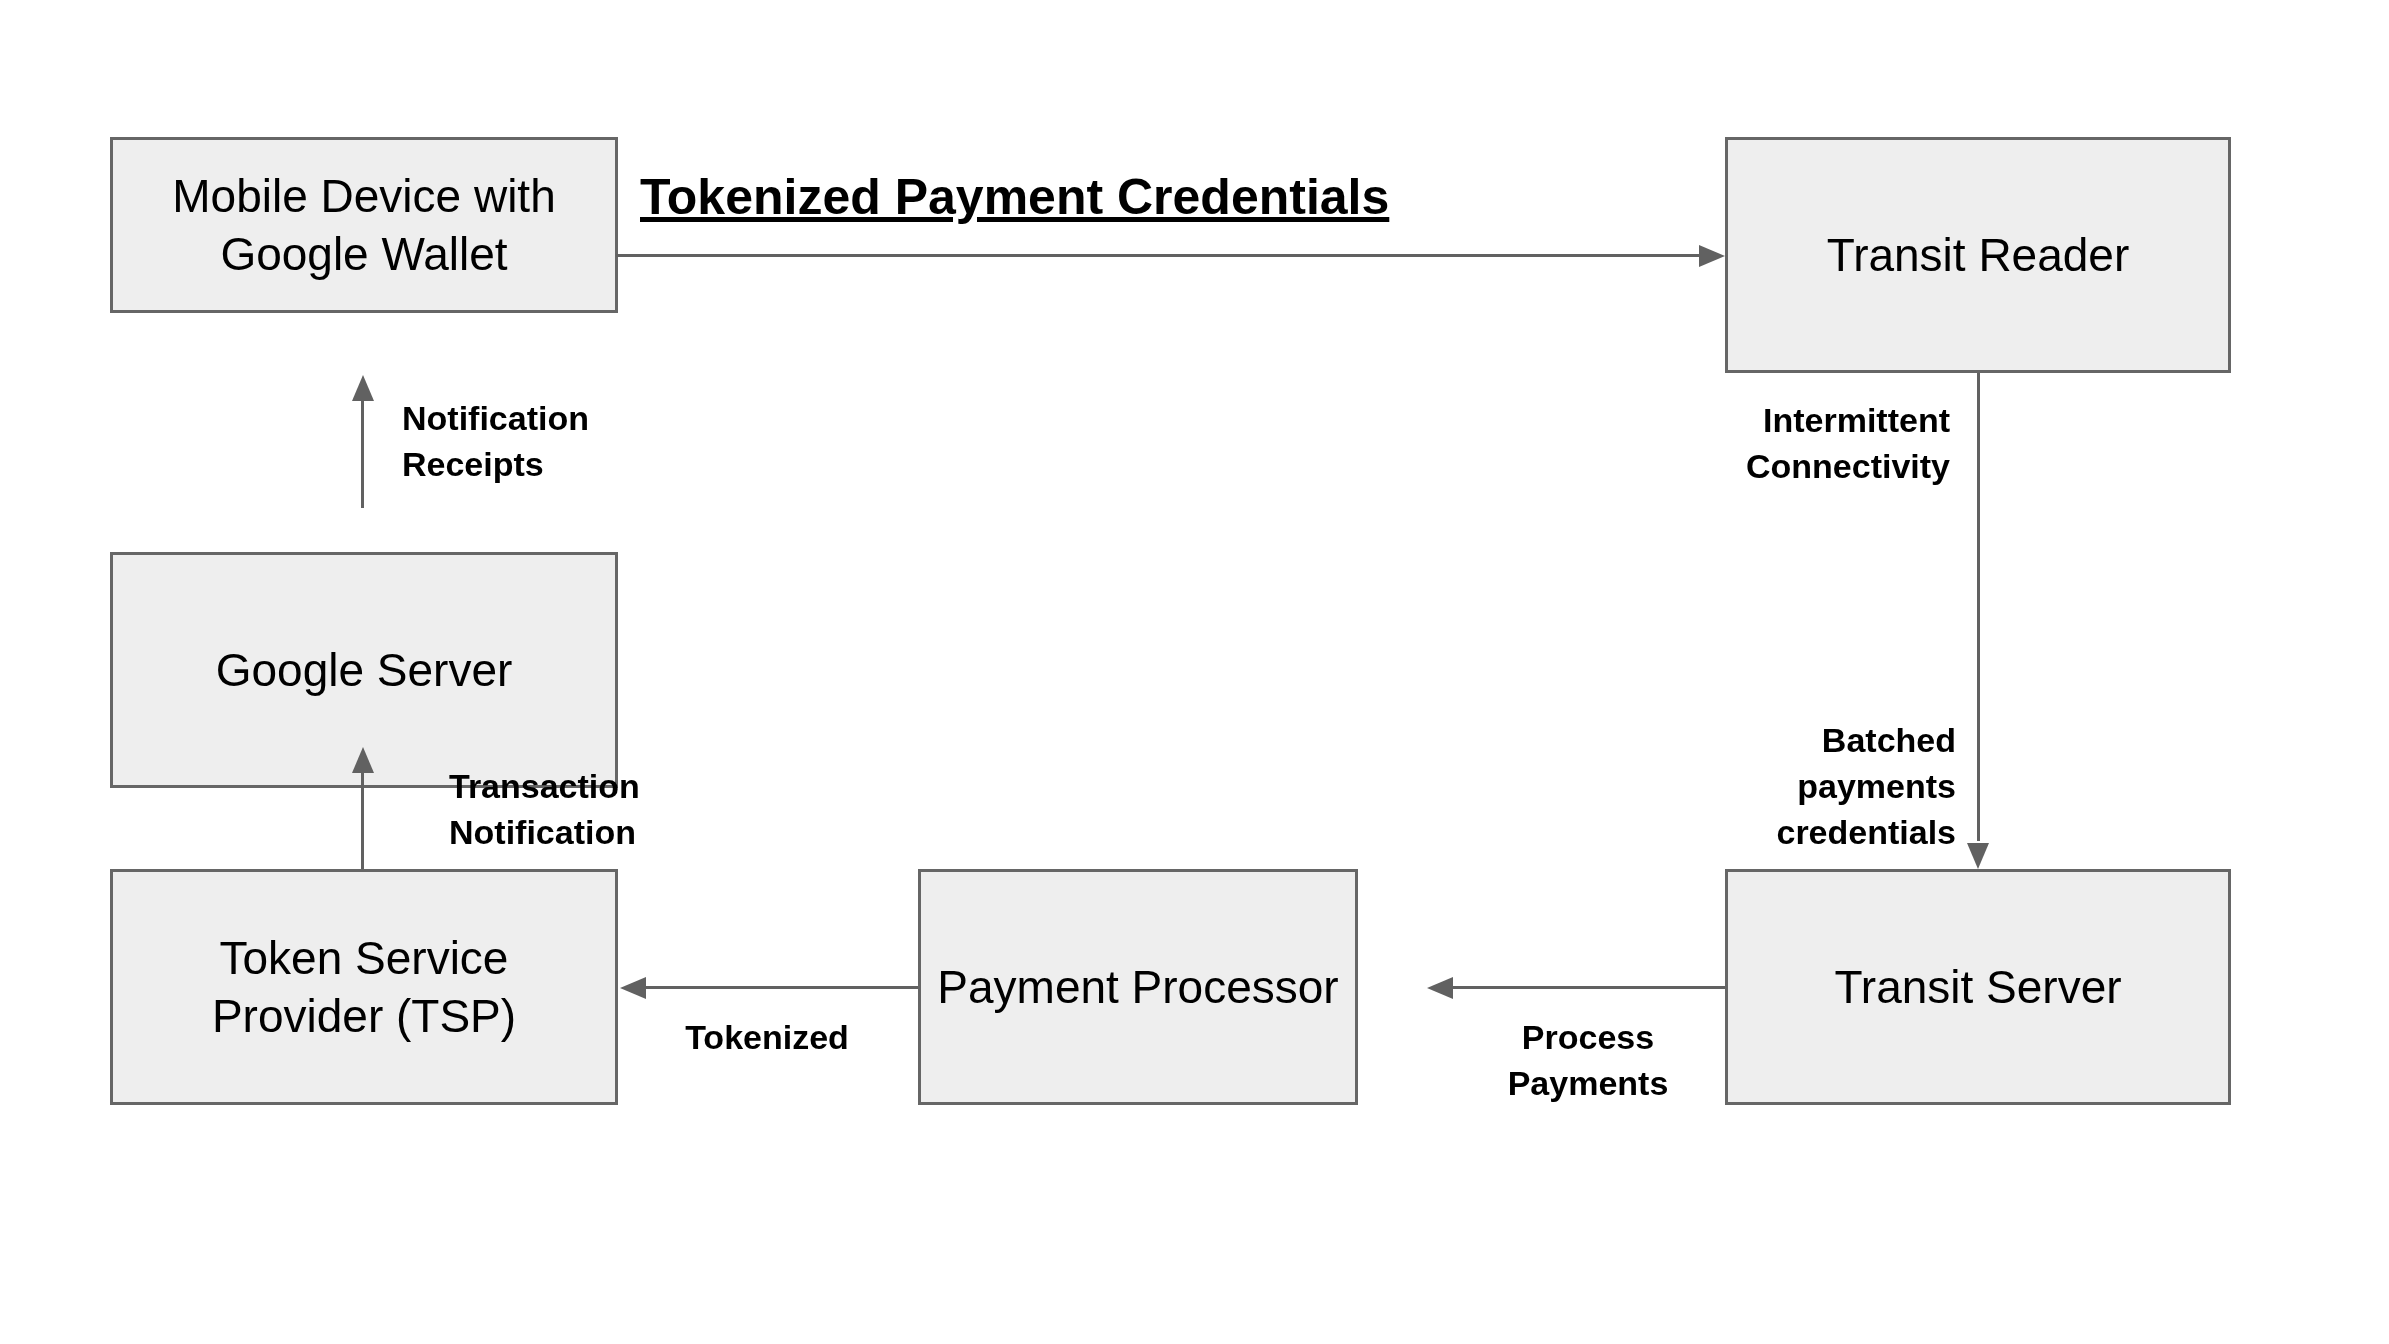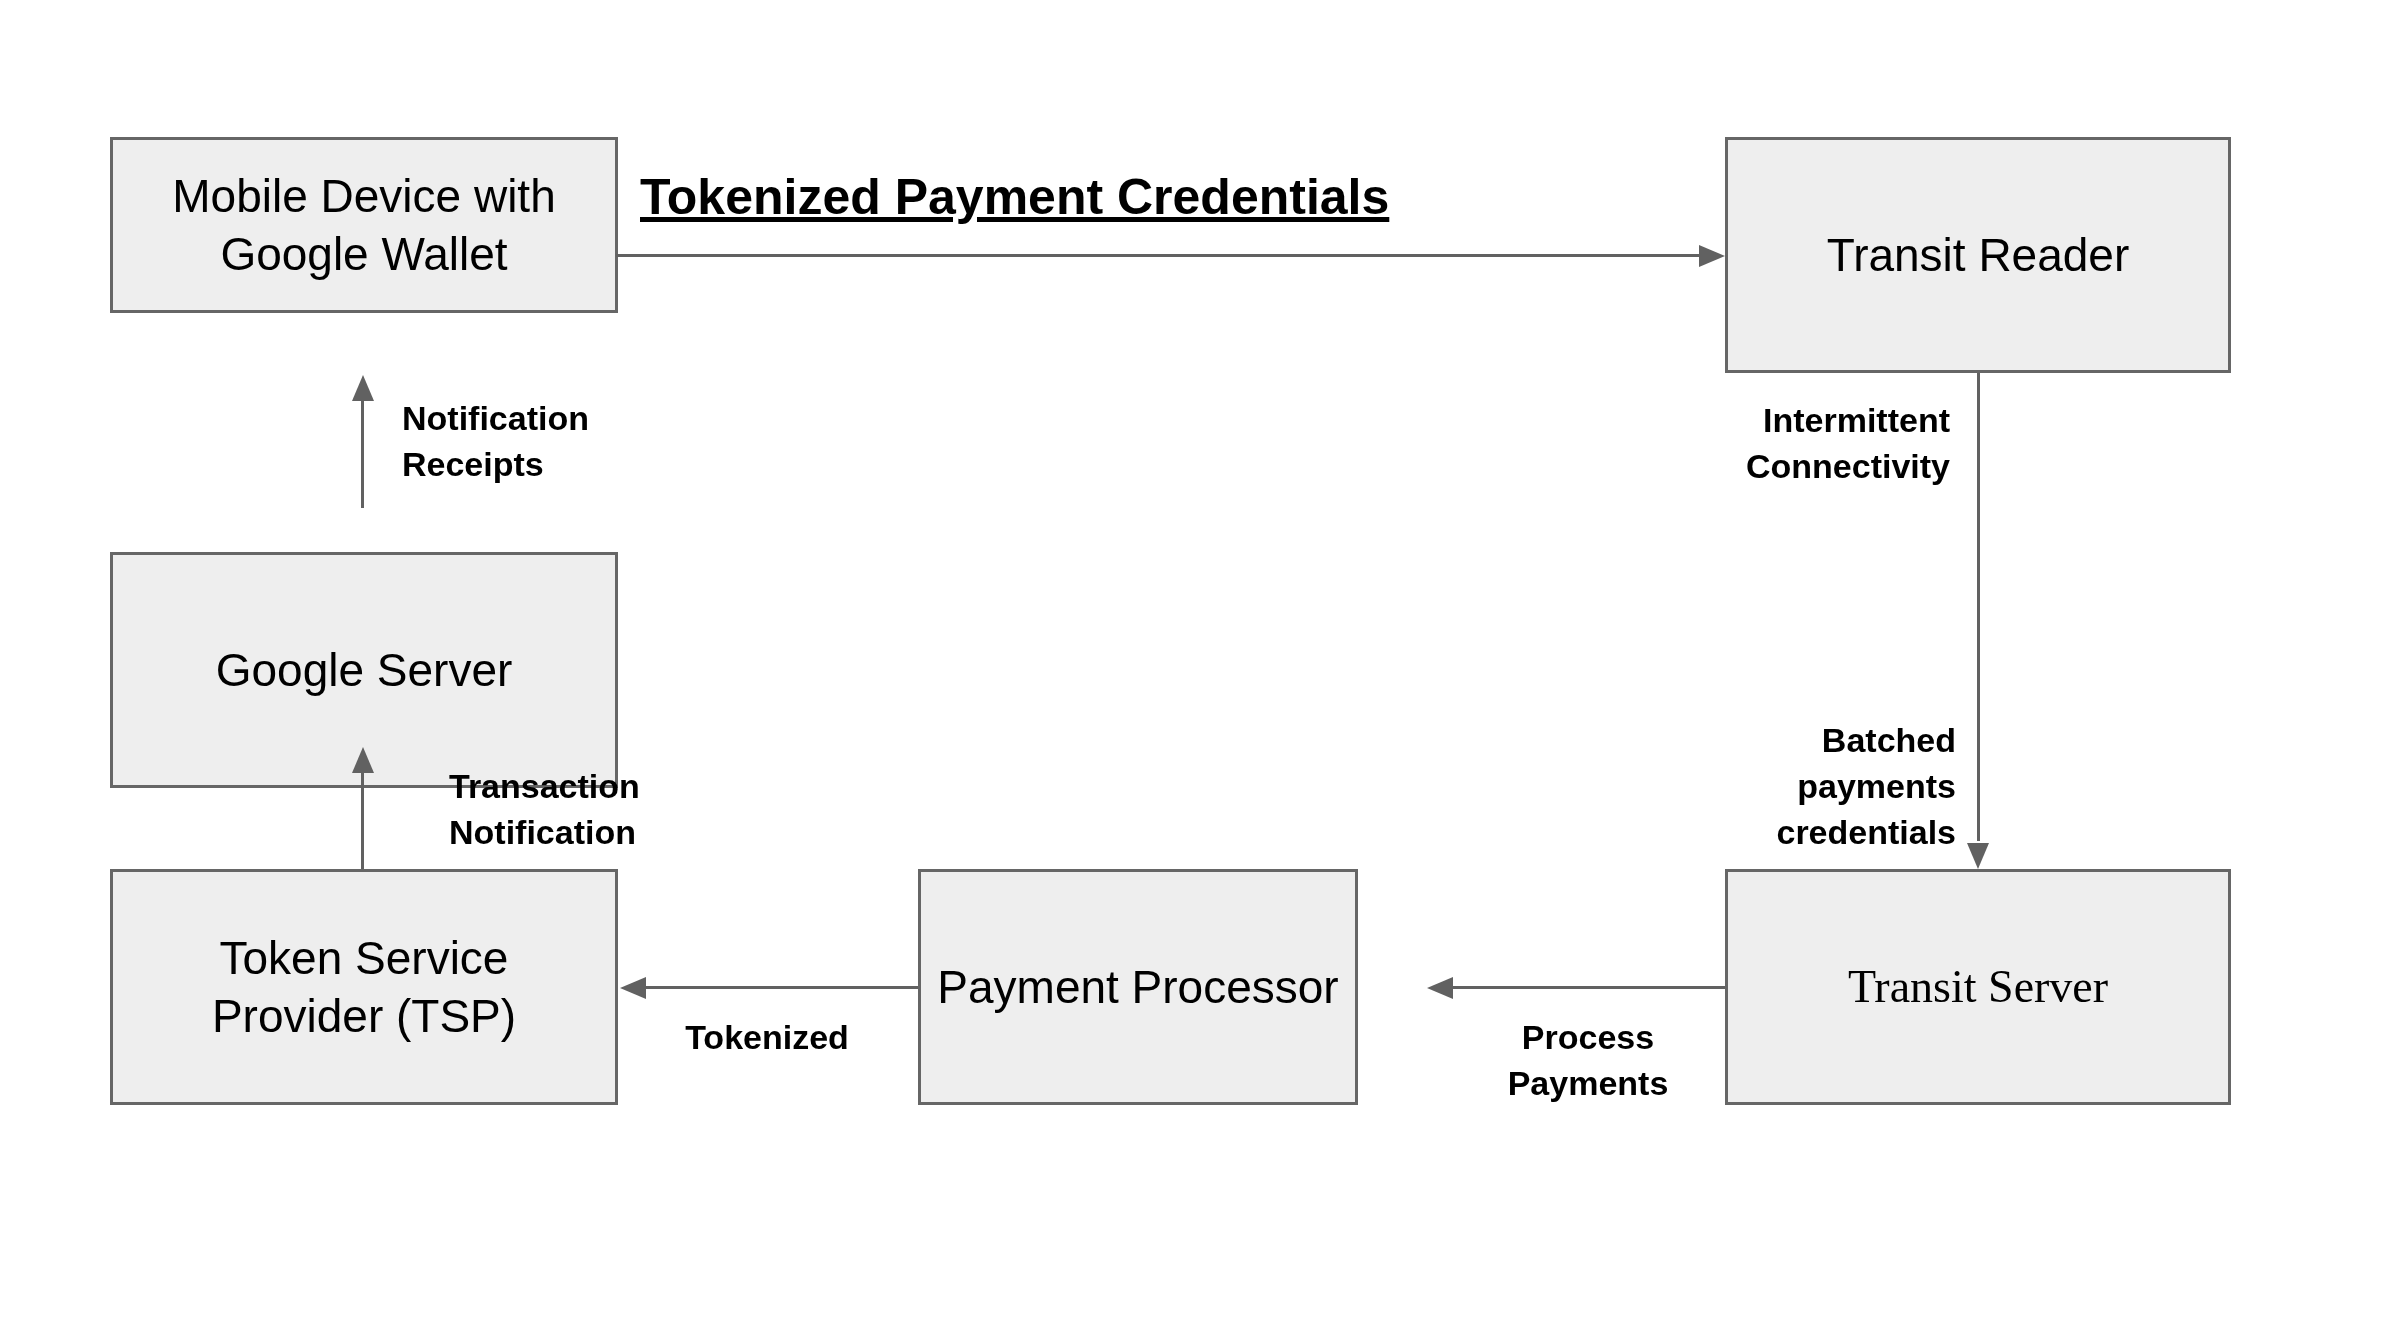--- a/index.html
+++ b/index.html
@@ -59,21 +59,21 @@
 
   <div class="node" style="left:1725px; top:137px; width:506px; height:236px;">Transit Reader</div>
 
   <div class="node" style="left:110px; top:508px; width:508px; height:236px;margin-top:44px;">Google Server</div>
 
   <div class="node" style="left:110px; top:869px; width:508px; height:236px;">Token Service
 Provider (TSP)</div>
 
   <div class="node" style="left:918px; top:869px; width:440px; height:236px;">Payment Processor</div>
 
-  <div class="node" style="left:1725px; top:869px; width:506px; height:236px;font-family:Liberation Serif, serif;">Transit Server</div>
+  <div class="node" style="left:1725px; top:869px; width:506px; height:236px;">Transit Server</div>
 
   <div class="edge-line" style="left:616px; top:254px; width:1085px; height:3px;"></div>
   <div class="arrowhead head-right" style="left:1699px; top:245px;"></div>
   <div class="title-label" style="left:640px; top:172px; width:1100px;">Tokenized Payment Credentials</div>
 
   <div class="edge-line" style="left:361px; top:399px; width:3px; height:109px;"></div>
   <div class="arrowhead head-up" style="left:352px; top:375px;"></div>
   <div class="edge-label" style="left:402px; top:395px; text-align:left;">Notification
 Receipts</div>
 

